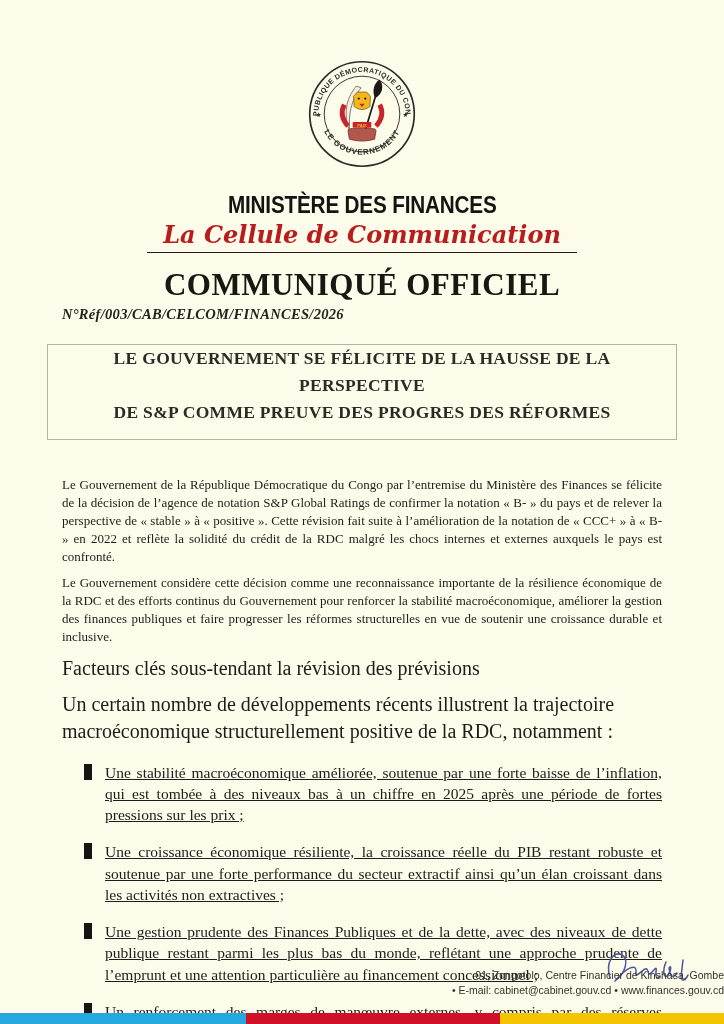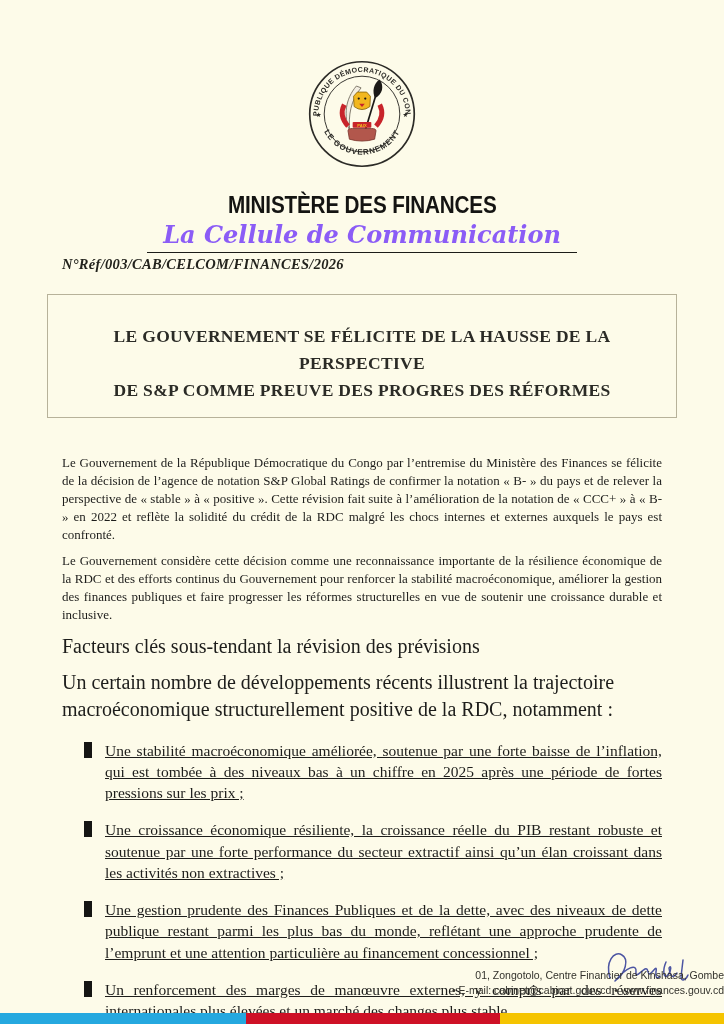--- a/index.html
+++ b/index.html
@@ -29,21 +29,21 @@
     margin-top: 18px;
   }
   .ministry span { display: inline-block; transform: scaleX(0.9); }
   .cellule-wrap { text-align: center; margin-top: 1px; }
   .cellule {
     display: inline-block;
     font-family: "DejaVu Serif", serif;
     font-style: italic;
     font-weight: 700;
     font-size: 24px;
-    color: #8b5cf6;
+    color: #b91c1c;
     padding: 0 16px 3px;
     border-bottom: 1.6px solid #1c1c18;
   }
   .doc-type {
     text-align: center;
     font-family: "Liberation Serif", serif;
     font-weight: 700;
     font-size: 31px;
     letter-spacing: 0.5px;
     color: #181813;
@@ -55,21 +55,21 @@
     font-size: 14.5px;
     color: #23231d;
     margin-top: 3px;
     letter-spacing: 0.3px;
   }
 
   
   .headline-box {
     margin: 21px -15px 0;
     border: 1px solid #b7b29a;
-    padding: 28px 18px 13px;
+    padding: 0 18px 13px;
     text-align: center;
   }
   .headline-line {
     font-weight: 700;
     font-size: 17.5px;
     letter-spacing: 0.3px;
     line-height: 1.55;
     color: #2b2b26;
   }
 
@@ -184,20 +184,21 @@
       </svg>
     </div>
 
     <div class="ministry">
       <span>MINISTÈRE DES FINANCES</span>
     </div>
     <div class="cellule-wrap">
       <span class="cellule">La Cellule de Communication</span>
     </div>
 
+    <div class="doc-type">COMMUNIQUÉ OFFICIEL</div>
     <div class="ref">N°Réf/003/CAB/CELCOM/FINANCES/2026</div>
 
     <div class="headline-box">
       <div class="headline-line">LE GOUVERNEMENT SE FÉLICITE DE LA HAUSSE DE LA PERSPECTIVE</div>
       <div class="headline-line">DE S&amp;P COMME PREUVE DES PROGRES DES RÉFORMES</div>
     </div>
 
     <div class="body-text">
       <p class="para">Le Gouvernement de la République Démocratique du Congo par l’entremise du Ministère des Finances se félicite de la décision de l’agence de notation S&amp;P Global Ratings de confirmer la notation « B- » du pays et de relever la perspective de « stable » à « positive ». Cette révision fait suite à l’amélioration de la notation de « CCC+ » à « B- » en 2022 et reflète la solidité du crédit de la RDC malgré les chocs internes et externes auxquels le pays est confronté.</p>
       <p class="para">Le Gouvernement considère cette décision comme une reconnaissance importante de la résilience économique de la RDC et des efforts continus du Gouvernement pour renforcer la stabilité macroéconomique, améliorer la gestion des finances publiques et faire progresser les réformes structurelles en vue de soutenir une croissance durable et inclusive.</p>

